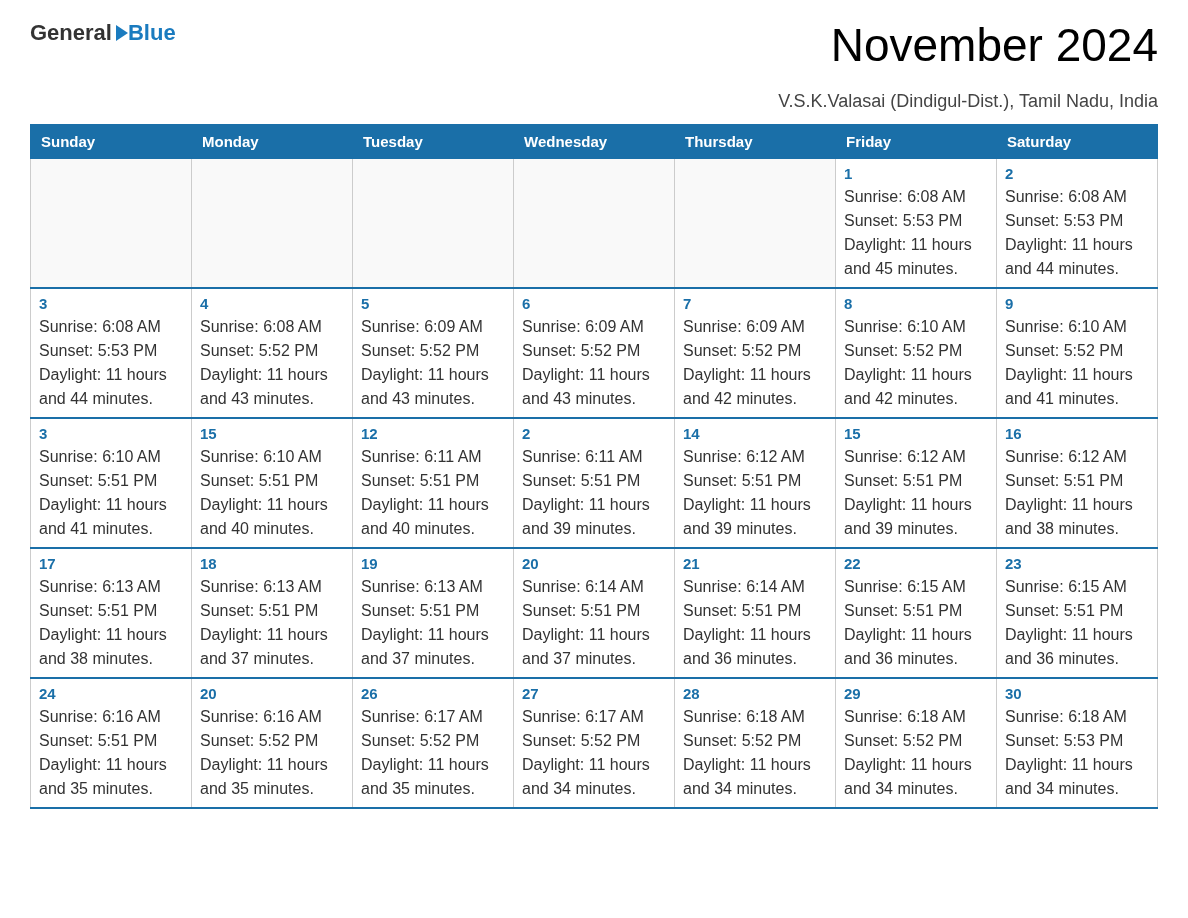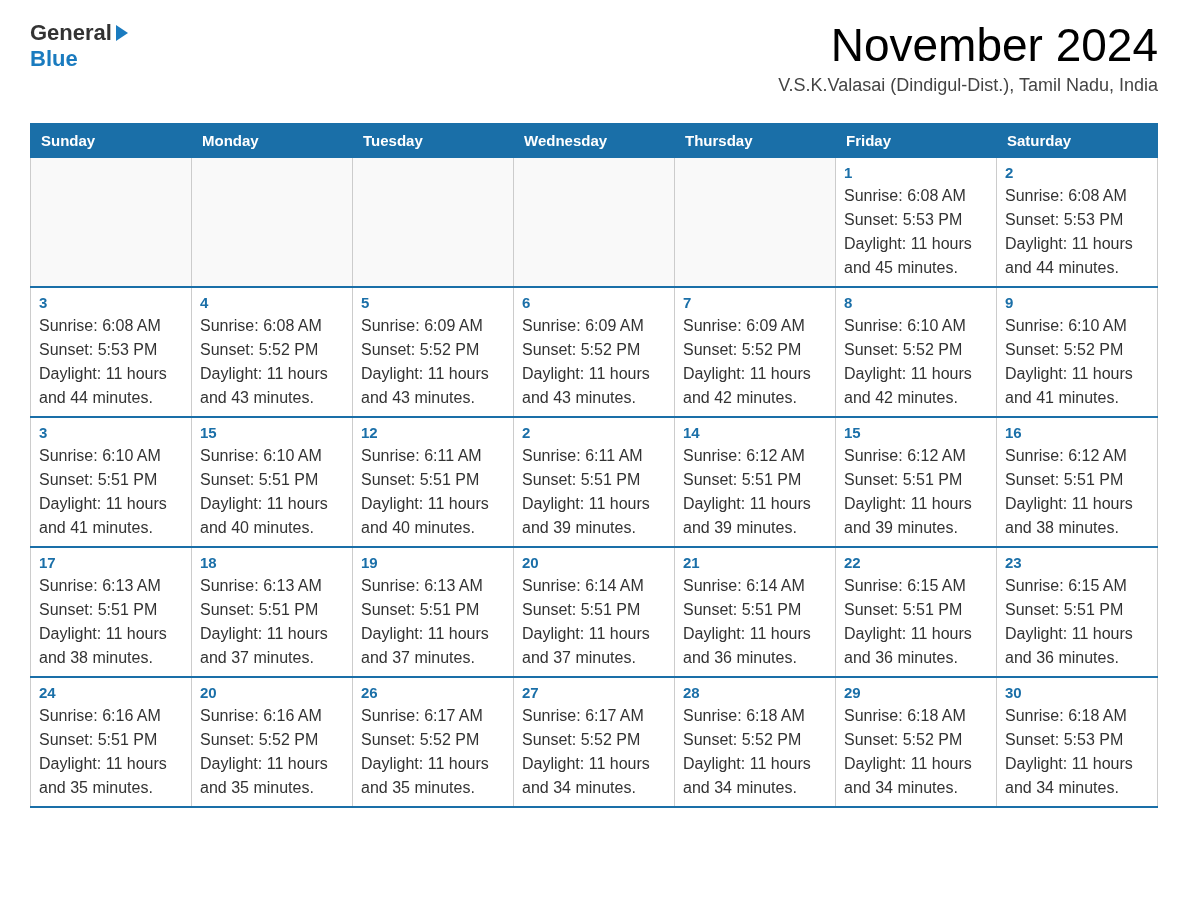--- a/index.html
+++ b/index.html
@@ -10,21 +10,21 @@
       color: #222;
     }
     .header {
       display: flex;
       justify-content: space-between;
       align-items: flex-start;
       margin-bottom: 10px;
     }
     .logo {
       display: flex;
-      flex-direction: column;
+      flex-direction: row;
       align-items: flex-start;
     }
     .logo-general {
       font-size: 22px;
       font-weight: bold;
       color: #333;
       display: flex;
       align-items: center;
     }
     .logo-blue {
@@ -41,26 +41,26 @@
     }
     .month-title {
       font-size: 46px;
       font-weight: 300;
       color: #000000;
       line-height: 1.1;
     }
     .subtitle {
       font-size: 18px;
       color: #444;
-      margin-top: 4px;
+      margin-top: 20px;
     }
     .calendar {
       width: 100%;
       border-collapse: collapse;
-      margin-top: 27px;
+      margin-top: 12px;
     }
     .calendar thead tr {
       background-color: #1a6fa8;
     }
     .calendar thead th {
       color: #fff;
       font-size: 15px;
       font-weight: 600;
       padding: 8px 10px;
       text-align: left;

